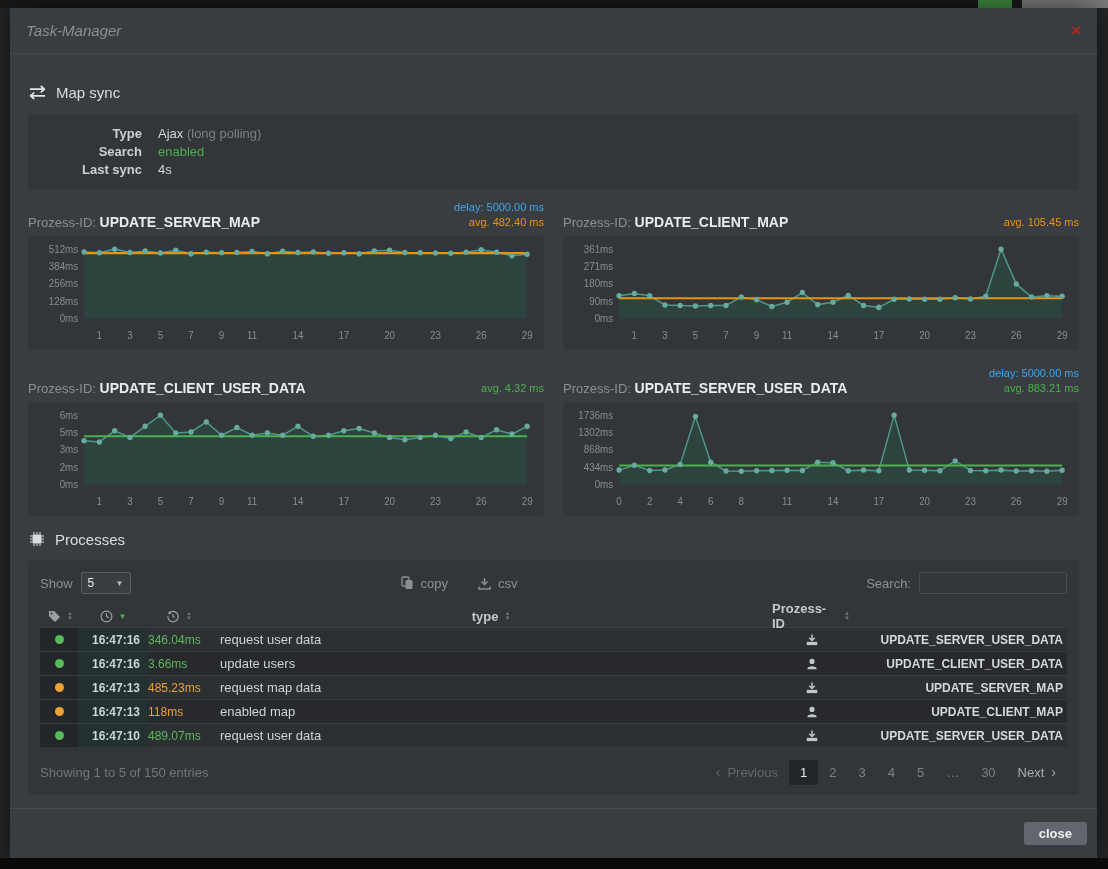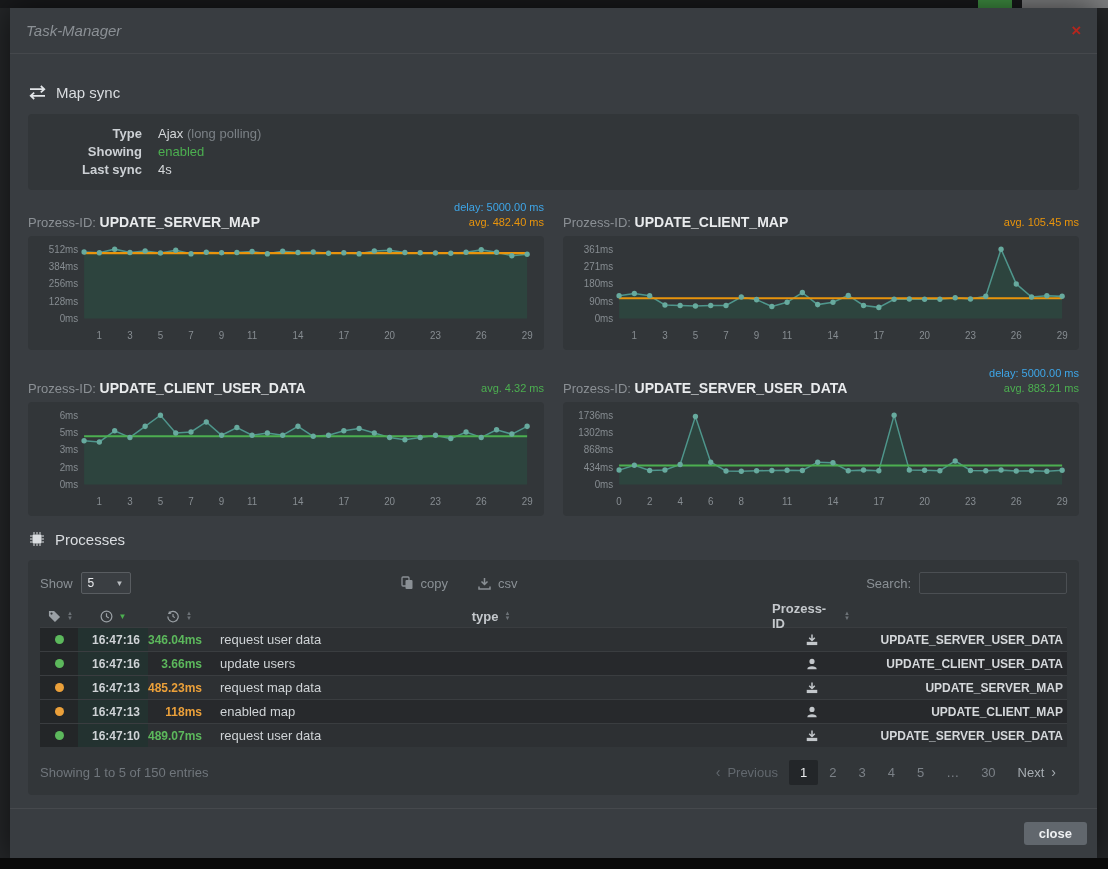--- a/index.html
+++ b/index.html
@@ -79,21 +79,21 @@
   .sort span { font-size:6px; line-height:5px; color:#6d7378; }
   .sort-desc-active { font-size:8px; color:#4caf50; margin-left:6px; }
 
   .trow { height:24px; font-size:13px; border-top:1px solid #3a3d40; }
   .trow:nth-child(odd)  { background:#2d3033; }
   .trow:nth-child(even) { background:#27292c; }
   .cell-status { background:#232628; height:100%; display:flex; align-items:center; justify-content:center; }
   .dot { width:9px; height:9px; border-radius:50%; }
   .cell-time { background:#233230; height:100%; display:flex; align-items:center;
     justify-content:flex-end; padding-right:8px; color:#cfd3d6; font-weight:bold; font-size:12px; }
-  .cell-dur { text-align:right; padding-right:8px; font-weight:bold; font-size:12px; }
+  .cell-dur { padding-right:8px; font-weight:normal; font-size:12px; }
   .cell-desc { padding-left:10px; color:#cfd3d6; }
   .cell-type { display:flex; justify-content:center; }
   .cell-pid { text-align:right; padding-right:4px; color:#d5d8db; font-size:12px; font-weight:bold; }
 
   .table-footer { display:flex; align-items:center; margin-top:12px; height:26px; }
   .showing-text { color:#70767c; font-size:13px; }
   .pagination { margin-left:auto; display:flex; align-items:center; }
   .page-item { color:#7b8187; font-size:13px; padding:5px 11px; cursor:pointer; border-radius:2px; }
   .page-item.active { background:#232629; color:#e9ebed; }
   .page-item.nav { display:flex; align-items:center; gap:7px; }
@@ -129,21 +129,21 @@
 
     <div class="info-panel">
       <div class="info-row">
         <div class="info-label">Type</div>
         <div class="info-value">
           <span>Ajax</span>
           <span class="muted">(long polling)</span>
         </div>
       </div>
       <div class="info-row">
-        <div class="info-label">Showing</div>
+        <div class="info-label">Search</div>
         <div class="info-value green-text">enabled</div>
       </div>
       <div class="info-row">
         <div class="info-label">Last sync</div>
         <div class="info-value">4s</div>
       </div>
     </div>
 
     <div class="charts-grid" id="charts">
         <div class="chart-block">

